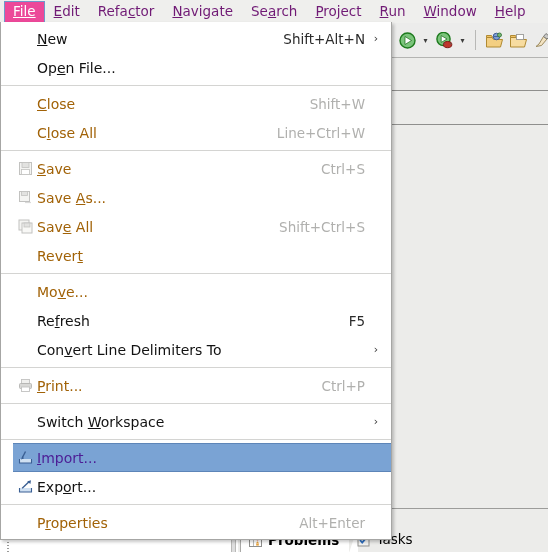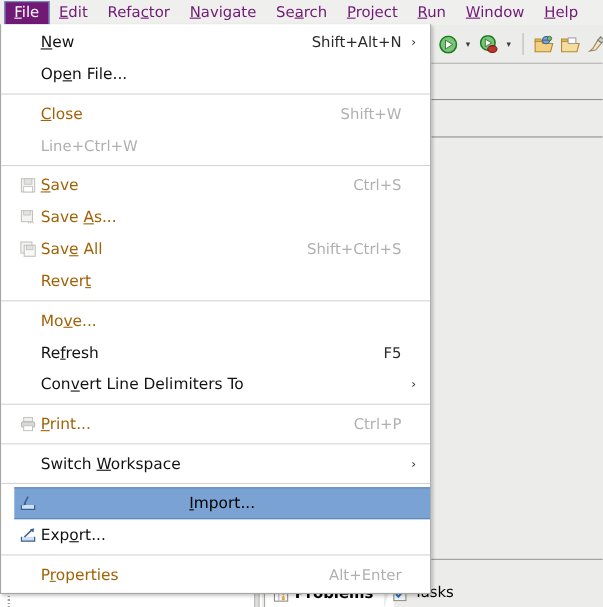--- a/index.html
+++ b/index.html
@@ -22,24 +22,25 @@
     z-index: 5;
   }
   .menubar-item {
     padding: 3px 9px 4px 9px;
     font-size: 13.5px;
     line-height: 15px;
     color: #701a75;
     white-space: nowrap;
   }
   .menubar-item.active {
-    background: #701a75;
+    background: #ec4899;
     color: #ffffff;
     border: 1px solid #6f98ca;
     padding: 2px 8px 3px 8px;
+    text-decoration: underline;
   }
   .mn { text-decoration: underline; }
 
   
   .toolbar {
     position: absolute; top: 23px; left: 0; width: 548px; height: 35px;
     background: #ececeb;
     border-bottom: 1px solid #b4b4b2;
   }
   .tb-items {
@@ -150,21 +151,21 @@
     display: flex; align-items: center; justify-content: center;
   }
   .m-label {
     flex: 1;
     font-size: 14px;
     line-height: 16px;
     color: #121212;
     white-space: nowrap;
   }
   .mrow.dis .m-label { color: #a16207; }
-  .mrow.sel .m-label { color: #000000; text-align: center; }
+  .mrow.sel .m-label { color: #4c1d95; }
   .m-accel {
     font-size: 13.5px;
     color: #2b2b2b;
     white-space: nowrap;
     padding-right: 2px;
   }
   .mrow.dis .m-accel { color: #b0b0ae; }
   .m-sub {
     width: 18px; min-width: 18px;
     text-align: center;
@@ -290,20 +291,21 @@
       </div>
       <div class="msep"></div>
       <div class="mrow dis">
         <div class="m-icon"></div>
         <div class="m-label"><span class="mn">C</span>lose</div>
         <div class="m-accel">Shift+W</div>
         <div class="m-subspace"></div>
       </div>
       <div class="mrow dis">
         <div class="m-icon"></div>
+        <div class="m-label">C<span class="mn">l</span>ose All</div>
         <div class="m-accel">Line+Ctrl+W</div>
         <div class="m-subspace"></div>
       </div>
       <div class="msep"></div>
       <div class="mrow dis">
         <div class="m-icon">
           <svg width="15" height="15" viewBox="0 0 15 15">
             <rect x="1.5" y="1.5" width="12" height="12" fill="#f4f4f2" stroke="#c2c2c0" stroke-width="1"></rect>
             <rect x="4" y="1.5" width="7" height="5" fill="#e2e2e0" stroke="#c2c2c0" stroke-width="0.8"></rect>
             <rect x="3.5" y="8.5" width="8" height="5" fill="#ffffff" stroke="#c2c2c0" stroke-width="0.8"></rect>

